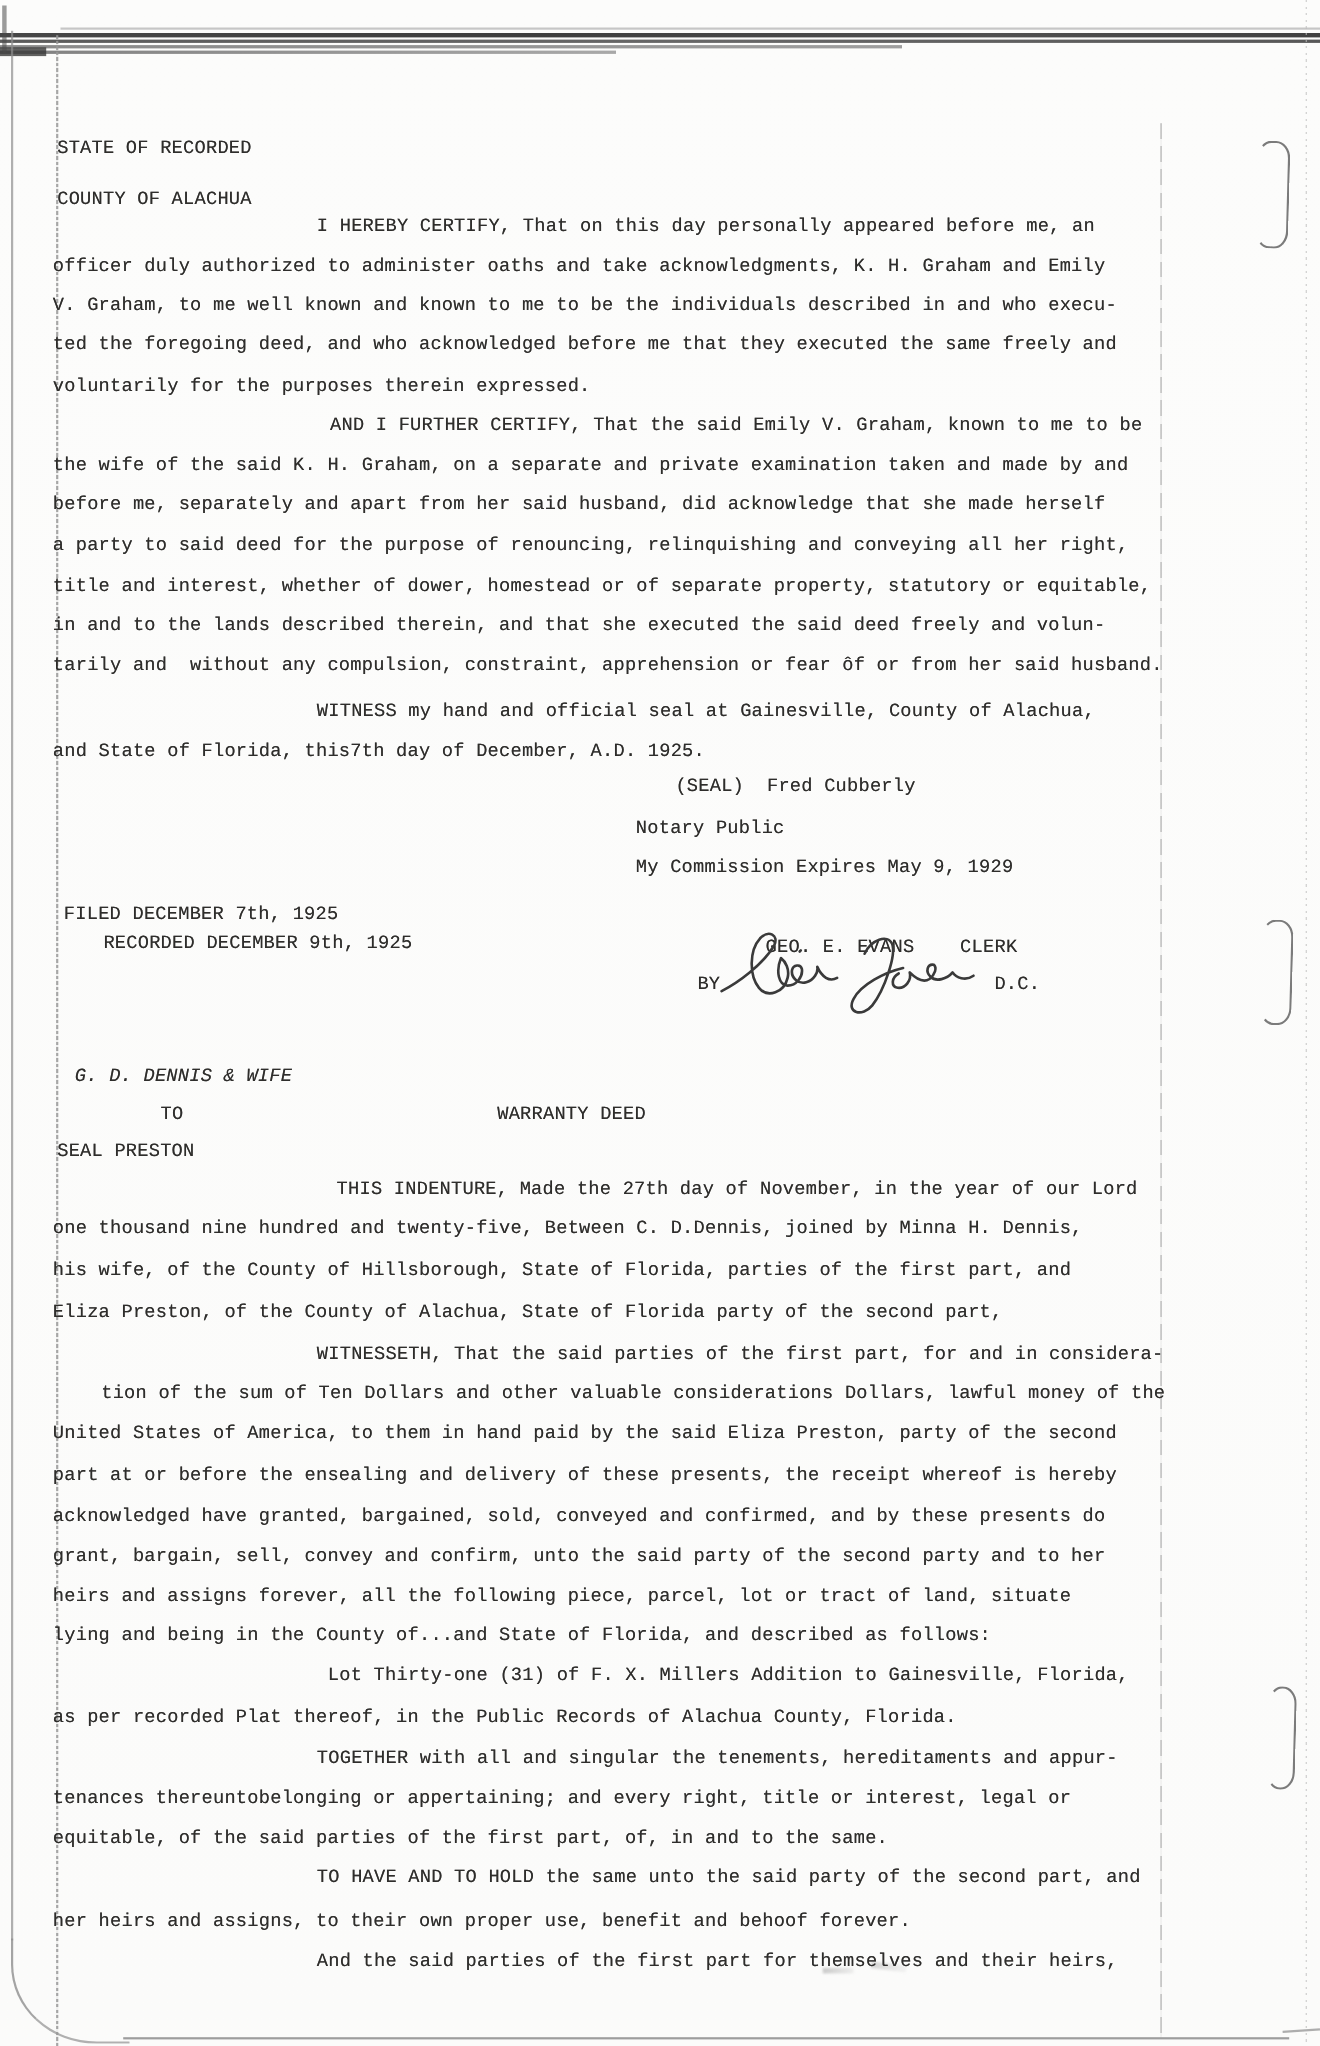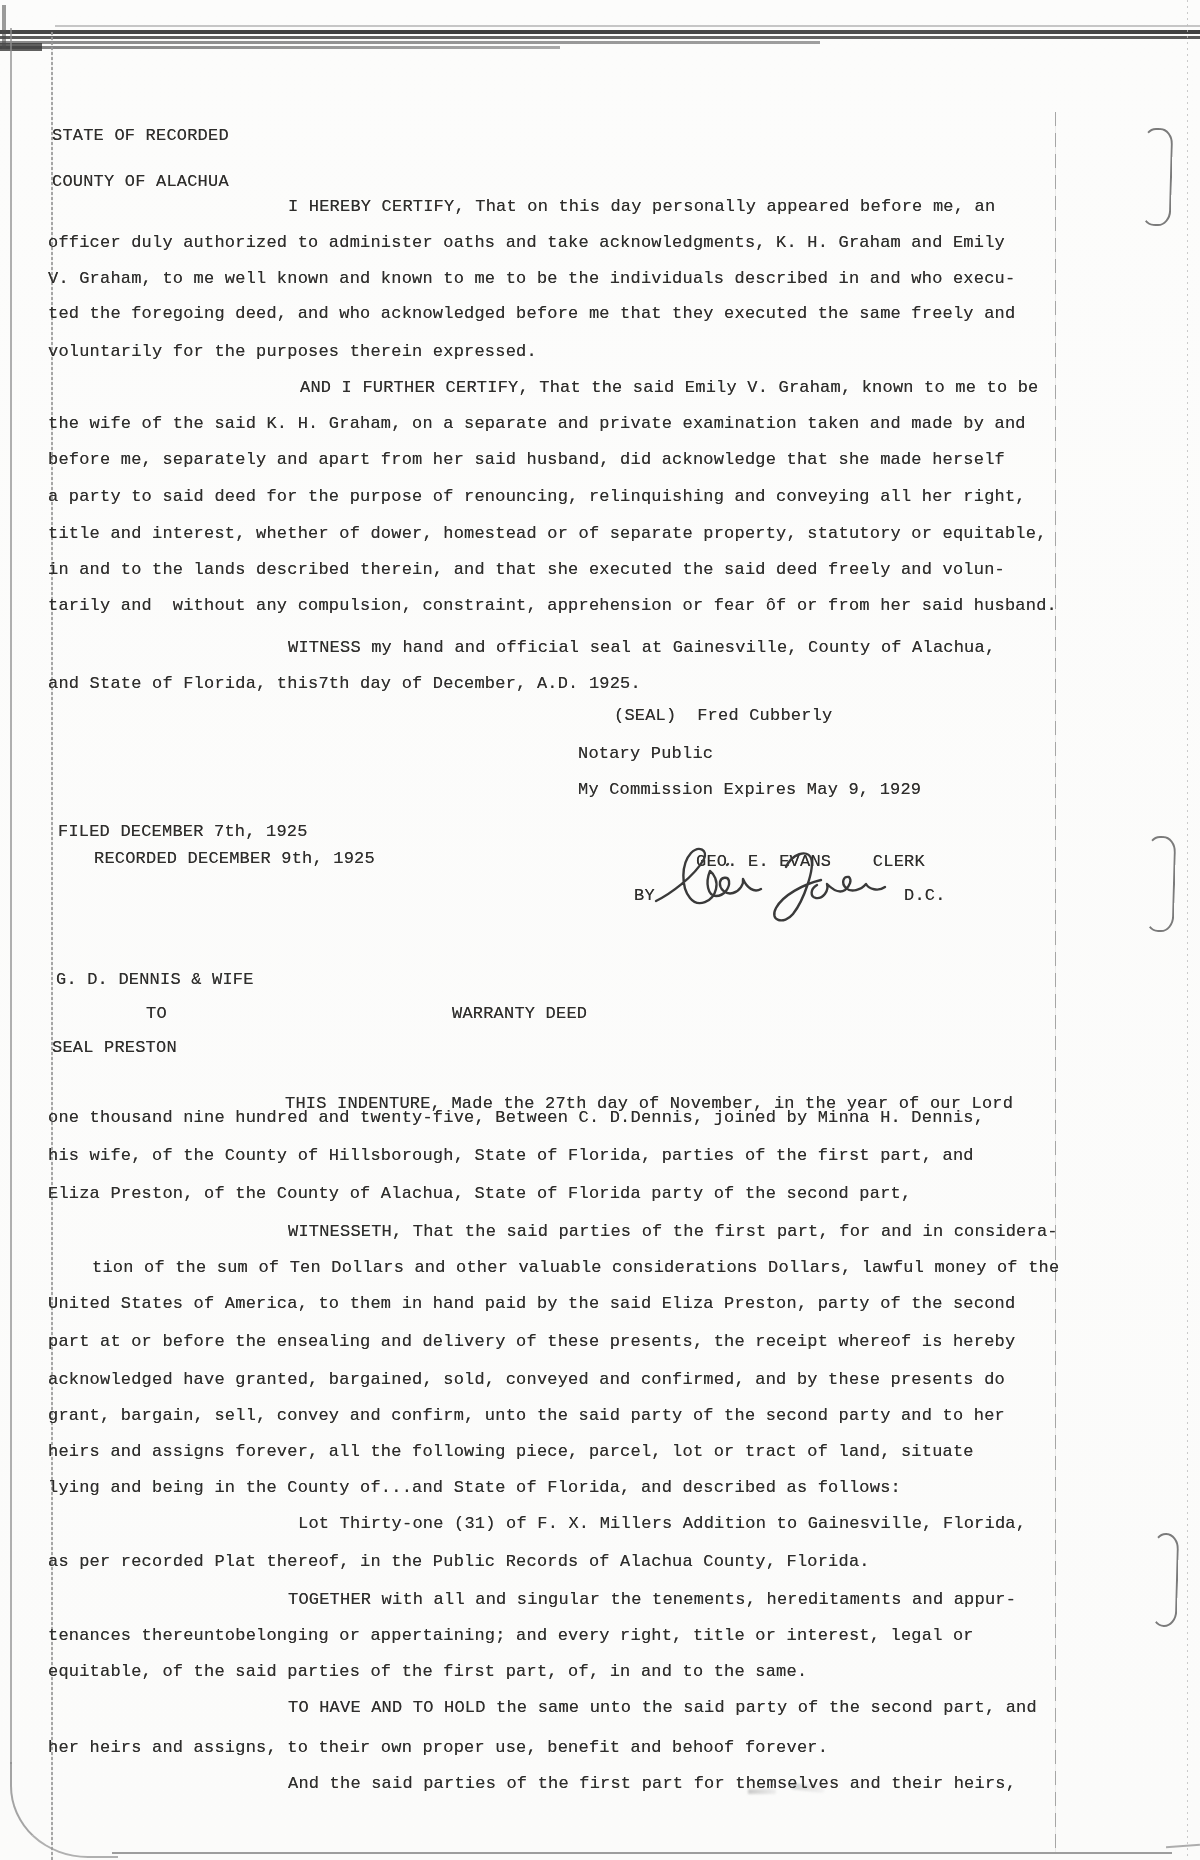--- a/index.html
+++ b/index.html
@@ -105,25 +105,25 @@
       <div class="tline" style="left: 288px; top: 638px;">WITNESS my hand and official seal at Gainesville, County of Alachua,</div>
       <div class="tline" style="left: 48px; top: 674px; text-align: center;">and State of Florida, this7th day of December, A.D. 1925.</div>
       <div class="tline" style="left: 614px; top: 706px;">(SEAL)  Fred Cubberly</div>
       <div class="tline" style="left: 578px; top: 744px;">Notary Public</div>
       <div class="tline" style="left: 578px; top: 780px;">My Commission Expires May 9, 1929</div>
       <div class="tline" style="left: 58px; top: 822px;">FILED DECEMBER 7th, 1925</div>
       <div class="tline" style="left: 58px; top: 849px; margin-left: 36px;">RECORDED DECEMBER 9th, 1925</div>
       <div class="tline" style="left: 696px; top: 852px;">GEO. E. EVANS    CLERK</div>
       <div class="tline" style="left: 634px; top: 886px;">BY</div>
       <div class="tline" style="left: 904px; top: 886px;">D.C.</div>
-      <div class="tline" style="left: 56px; top: 970px;">G. D. DENNIS &amp; WIFE</div>
+      <div class="tline" style="left: 68px; top: 970px; font-style: italic;">G. D. DENNIS &amp; WIFE</div>
       <div class="tline" style="left: 146px; top: 1004px;">TO</div>
       <div class="tline" style="left: 452px; top: 1004px;">WARRANTY DEED</div>
       <div class="tline" style="left: 52px; top: 1038px;">SEAL PRESTON</div>
-      <div class="tline" style="left: 285px; top: 1072px; margin-top: 22px;">THIS INDENTURE, Made the 27th day of November, in the year of our Lord</div>
+      <div class="tline" style="left: 306px; top: 1072px;">THIS INDENTURE, Made the 27th day of November, in the year of our Lord</div>
       <div class="tline" style="left: 48px; top: 1108px;">one thousand nine hundred and twenty-five, Between C. D.Dennis, joined by Minna H. Dennis,</div>
       <div class="tline" style="left: 48px; top: 1146px;">his wife, of the County of Hillsborough, State of Florida, parties of the first part, and</div>
       <div class="tline" style="left: 48px; top: 1184px;">Eliza Preston, of the County of Alachua, State of Florida party of the second part,</div>
       <div class="tline" style="left: 288px; top: 1222px;">WITNESSETH, That the said parties of the first part, for and in considera-</div>
       <div class="tline" style="left: 48px; top: 1258px; margin-left: 44px;">tion of the sum of Ten Dollars and other valuable considerations Dollars, lawful money of the</div>
       <div class="tline" style="left: 48px; top: 1294px;">United States of America, to them in hand paid by the said Eliza Preston, party of the second</div>
       <div class="tline" style="left: 48px; top: 1332px;">part at or before the ensealing and delivery of these presents, the receipt whereof is hereby</div>
       <div class="tline" style="left: 48px; top: 1370px;">acknowledged have granted, bargained, sold, conveyed and confirmed, and by these presents do</div>
       <div class="tline" style="left: 48px; top: 1406px;">grant, bargain, sell, convey and confirm, unto the said party of the second party and to her</div>
       <div class="tline" style="left: 48px; top: 1442px;">heirs and assigns forever, all the following piece, parcel, lot or tract of land, situate</div>

